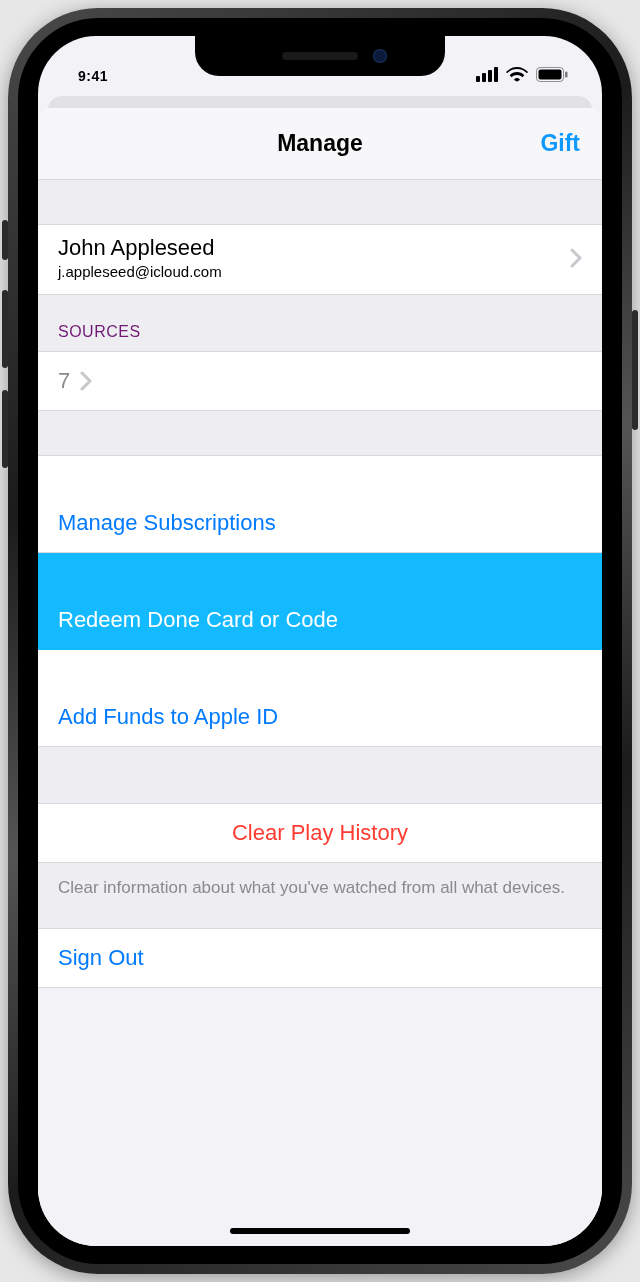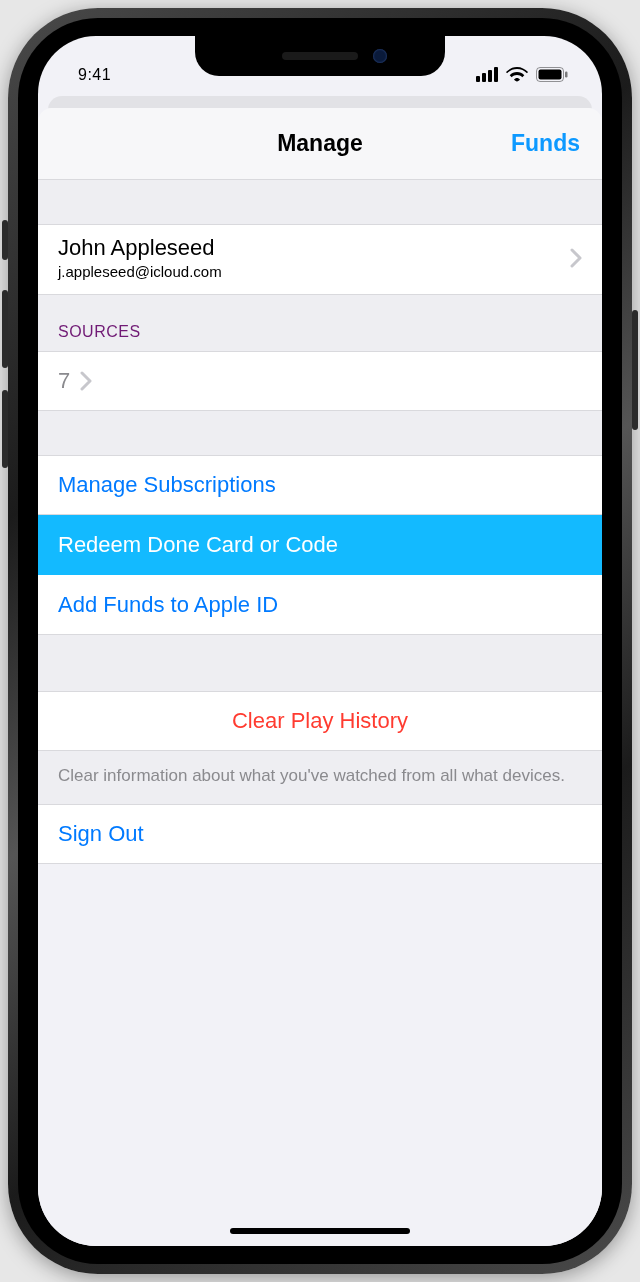--- a/index.html
+++ b/index.html
@@ -48,21 +48,21 @@
     .speaker { width: 76px; height: 8px; background: #1a1a1a; border-radius: 4px; }
     .camera  { width: 14px; height: 14px; background: #0a1a3a; border-radius: 50%; box-shadow: inset 0 0 2px #3a5a9a; position: absolute; right: 58px; }
 
     
     .status-bar {
       height: 52px;
       display: flex; align-items: flex-end; justify-content: space-between;
       padding: 0 34px 4px 40px;
       color: #000;
     }
-    .status-time { font-size: 16px; font-weight: 400; letter-spacing: .5px; }
+    .status-time { font-size: 14px; font-weight: 700; letter-spacing: .5px; }
     .status-icons { display: flex; align-items: center; gap: 8px; padding-bottom: 2px; }
     .cellular { display: flex; align-items: flex-end; gap: 2px; }
     .cellular span { width: 4px; background: #000; border-radius: 1px; }
     .cellular span:nth-child(1){height:6px;} .cellular span:nth-child(2){height:9px;}
     .cellular span:nth-child(3){height:12px;} .cellular span:nth-child(4){height:15px;}
     .wifi svg, .battery-wrap svg { display: block; }
 
     
     .sheet-backdrop {
       position: absolute; top: 60px; left: 10px; right: 10px; height: 30px;
@@ -122,21 +122,21 @@
     .cell .value { font-size: 22px; color: #8a8a8e; }
 
     .cell.link .label   { color: #007aff; }
     .cell.danger .label { color: #ff3b30; }
     .cell.center         { justify-content: center; }
     .cell.highlight      { background: #13baff; border-color: #13baff; }
     .cell.highlight .label { color: #fff; }
     .cell.highlight::before { display:none; }
     .cell.highlight + .cell::before { display:none; }
 
-    .cell.tall .label { padding: 2px 0; }
+    .cell.tall .label { padding: 2px 0; margin-top: 38px; }
     .cell.profile { padding-top: 10px; padding-bottom: 14px; }
 
     .chevron svg { display:block; }
 
     
     .home-indicator {
       position: absolute; bottom: 12px; left: 50%; transform: translateX(-50%);
       width: 180px; height: 6px; background: #000; border-radius: 4px;
     }
   </style>
@@ -181,21 +181,21 @@
       <span class="speaker"></span>
       <span class="camera"></span>
     </div>
 
     <div class="sheet-backdrop"></div>
 
     <div class="sheet">
 
       <div class="navbar">
         <div class="nav-title">Manage</div>
-        <div class="nav-done">Funds</div>
+        <div class="nav-done">Gift</div>
       </div>
 
       <div class="content">
 
         <div class="group-spacer"></div>
 
         <div class="cell profile">
           <div class="stack">
             <span class="label">John Appleseed</span>
             <span class="sub">j.appleseed@icloud.com</span>
@@ -232,21 +232,21 @@
           <span class="label">Add Funds to Apple ID</span>
         </div>
 
         <div class="group-spacer" style="height:56px"></div>
 
         <div class="cell danger center">
           <span class="label">Clear Play History</span>
         </div>
         <div class="group-footer">Clear information about what you've watched from all what devices.</div>
 
-        <div class="cell link" style="">
+        <div class="cell link" style="margin-top:12px">
           <span class="label">Sign Out</span>
         </div>
 
       </div>
 
     </div>
 
     <div class="home-indicator"></div>
 
   </div>

